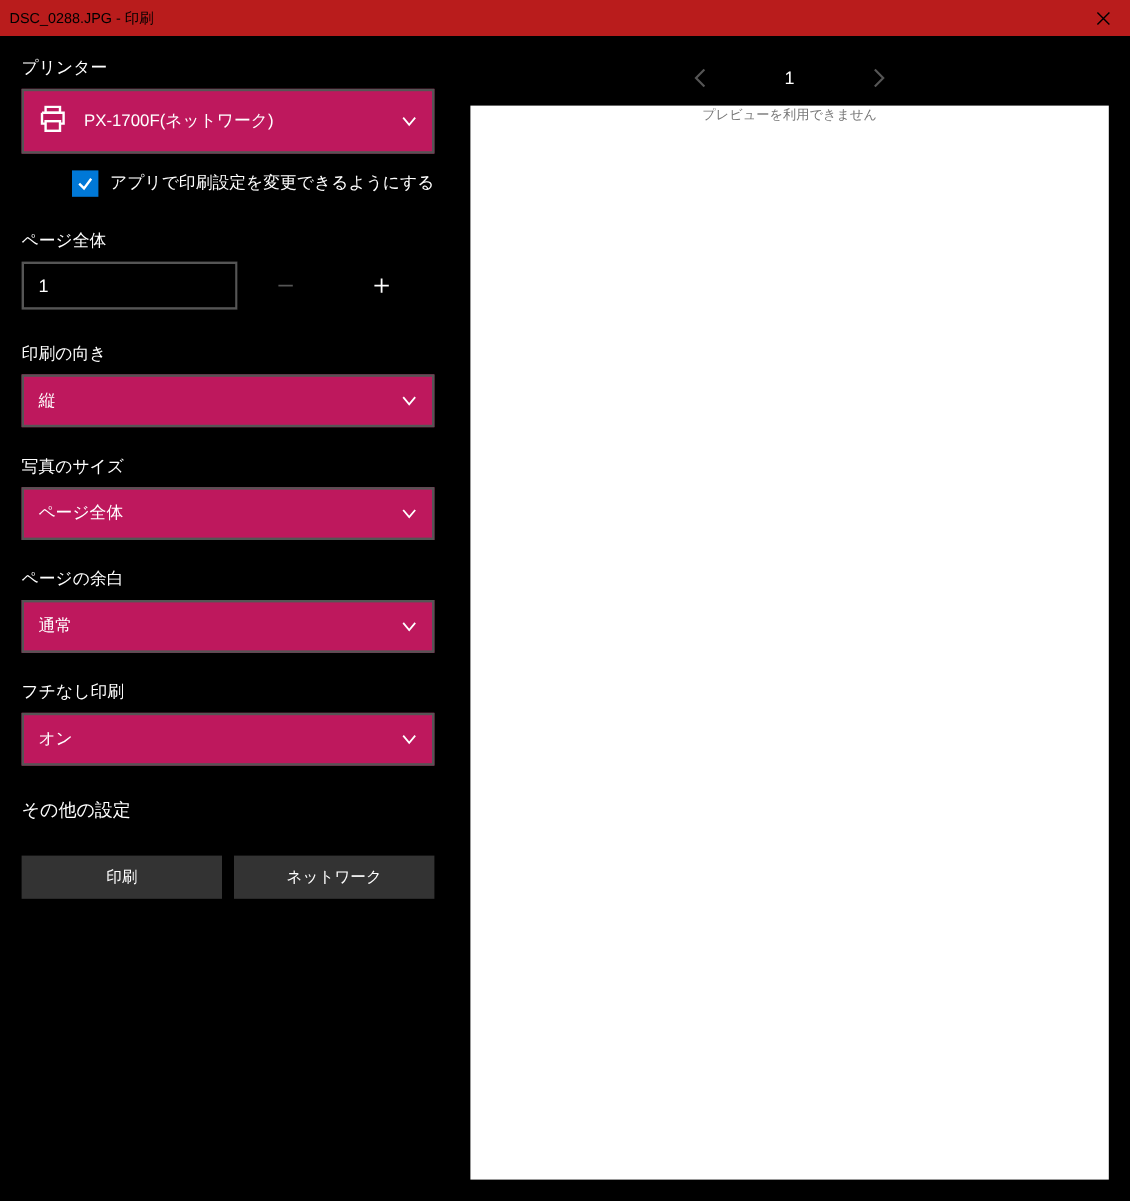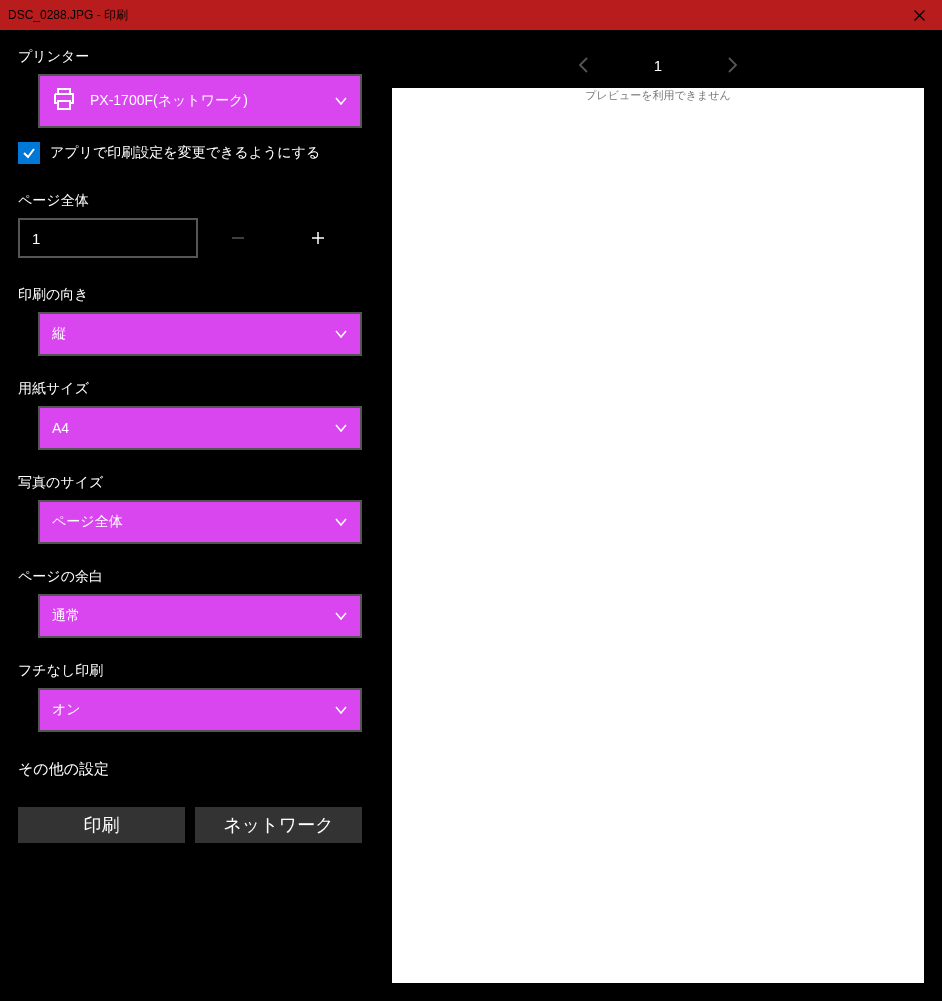--- a/index.html
+++ b/index.html
@@ -40,27 +40,26 @@
   
   .label {
     font-size: 14px;
     color: #fff;
     margin-bottom: 8px;
   }
   
   .dropdown {
     height: 44px;
     border: 2px solid #555;
-    background: #d946ef;
+    background: #be185d;
     display: flex;
     align-items: center;
     padding: 0 12px;
     position: relative;
     margin-bottom: 24px;
-    margin-left: 20px;
   }
   .dropdown.printer { height: 54px; margin-bottom: 14px; }
   .dropdown .dd-text {
     color: #fff;
     font-size: 14px;
     flex: 1;
     text-align: left;
   }
   .dropdown .dd-chevron {
     width: 14px;
@@ -68,20 +67,21 @@
   }
   .printer-icon {
     margin-right: 14px;
   }
   
   .checkbox-row {
     display: flex;
     align-items: center;
     gap: 10px;
     margin-bottom: 28px;
+    justify-content: flex-end;
   }
   .checkbox-box {
     width: 22px;
     height: 22px;
     background: #0078d7;
     display: flex;
     align-items: center;
     justify-content: center;
   }
   .checkbox-row span { font-size: 14px; }
@@ -123,21 +123,21 @@
     display: flex;
     gap: 10px;
     margin-top: 28px;
   }
   .btn {
     flex: 1;
     height: 36px;
     background: #333;
     color: #fff;
     border: none;
-    font-size: 18px;
+    font-size: 13px;
     display: flex;
     align-items: center;
     justify-content: center;
     cursor: pointer;
   }
   
   .right-panel {
     flex: 1;
     padding: 12px 18px 18px 12px;
     display: flex;
@@ -234,29 +234,20 @@
     <div class="field-block">
       <div class="label">印刷の向き</div>
       <div class="dropdown">
         <span class="dd-text">縦</span>
         <span class="dd-chevron"><svg width="14" height="14" viewBox="0 0 14 14">
               <path d="M2 4 L7 10 L12 4" stroke="#fff" stroke-width="1.5" fill="none"></path>
             </svg></span>
       </div>
     </div>
 
-    <div class="field-block">
-      <div class="label">用紙サイズ</div>
-      <div class="dropdown">
-        <span class="dd-text">A4</span>
-        <span class="dd-chevron"><svg width="14" height="14" viewBox="0 0 14 14">
-              <path d="M2 4 L7 10 L12 4" stroke="#fff" stroke-width="1.5" fill="none"></path>
-            </svg></span>
-      </div>
-    </div>
 
     <div class="field-block">
       <div class="label">写真のサイズ</div>
       <div class="dropdown">
         <span class="dd-text">ページ全体</span>
         <span class="dd-chevron"><svg width="14" height="14" viewBox="0 0 14 14">
               <path d="M2 4 L7 10 L12 4" stroke="#fff" stroke-width="1.5" fill="none"></path>
             </svg></span>
       </div>
     </div>

